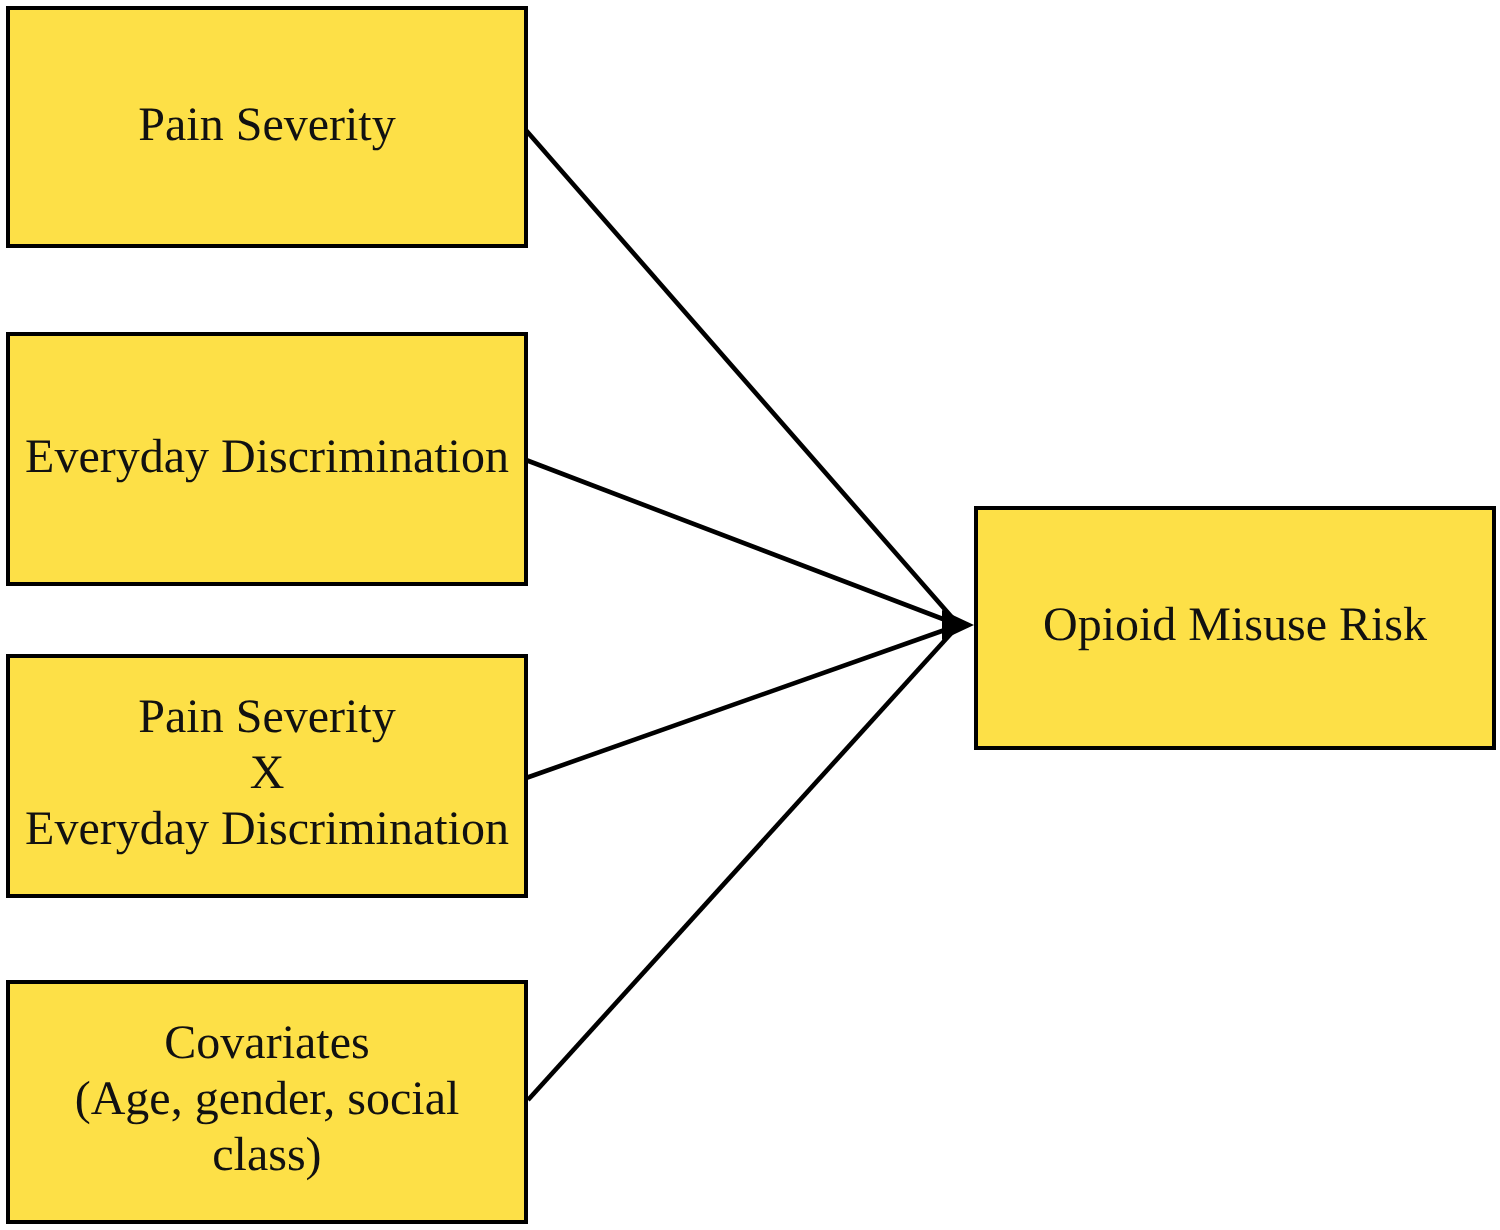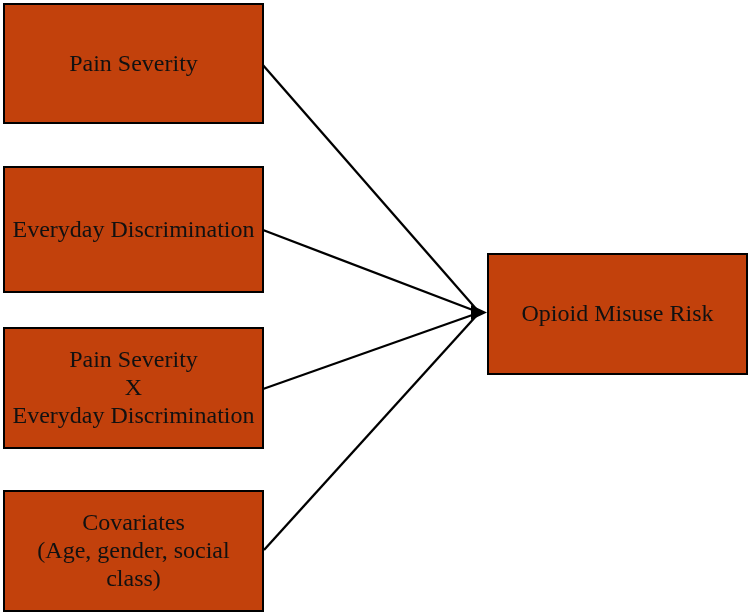--- a/index.html
+++ b/index.html
@@ -21,21 +21,21 @@
     left: 0;
     top: 0;
     width: 750px;
     height: 615px;
     pointer-events: none;
   }
   .node {
     position: absolute;
     box-sizing: border-box;
     border: 2.5px solid #000000;
-    background: #c2410c;
+    background: #fde047;
     display: flex;
     align-items: center;
     justify-content: center;
     text-align: center;
     font-size: 24px;
     line-height: 1.16;
     white-space: pre-line;
     padding: 2px 4px;
   }
   .node-pain-severity        { left: 3px;   top: 3px;   width: 261px; height: 121px; }

